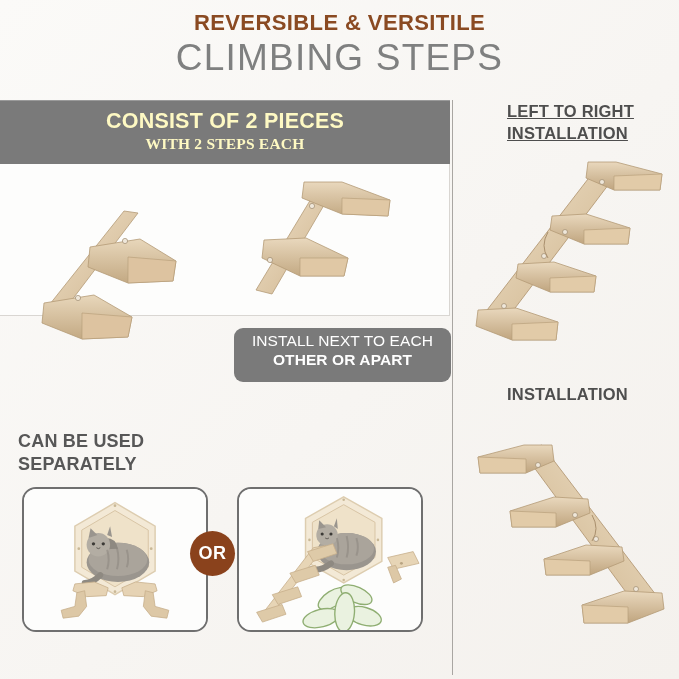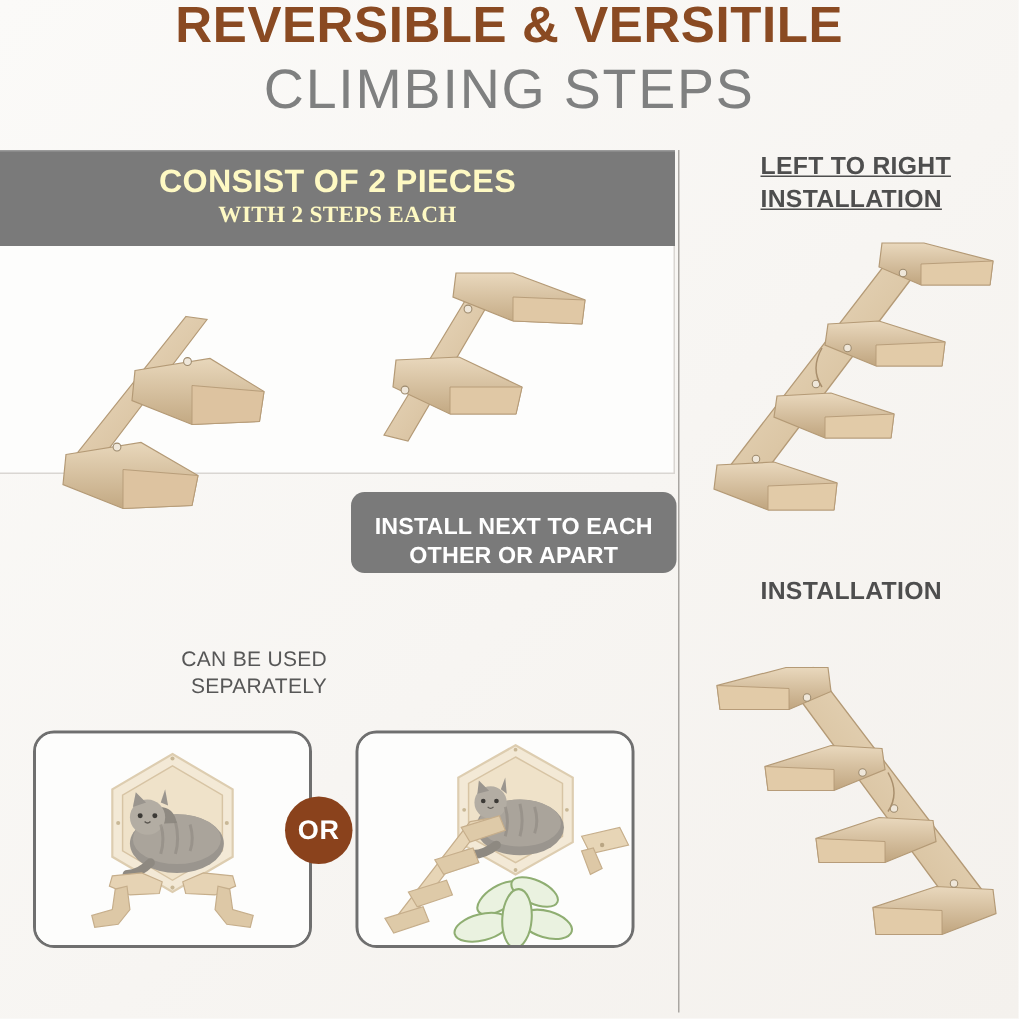--- a/index.html
+++ b/index.html
@@ -26,21 +26,22 @@
   
   .header {
     position: absolute;
     left: 0; top: 0;
     width: 679px;
     height: 98px;
     text-align: center;
   }
   .title-top {
     margin: 0;
-    font-size: 34px;
+    padding-top: 11px;
+    font-size: 22px;
     font-weight: bold;
     letter-spacing: 0.4px;
     color: #8a4a22;
     line-height: 1.05;
   }
   .title-main {
     margin: 0;
     padding-top: 5px;
     font-size: 37px;
     font-weight: 300;
@@ -112,23 +113,23 @@
     width: 217px;
     height: 54px;
     background: #7a7a7a;
     border-radius: 9px;
     color: #fff;
     text-align: center;
     box-sizing: border-box;
   }
   .pill-line1 {
     margin: 0;
-    padding-top: 15px;
+    padding-top: 4px;
     font-size: 15.5px;
-    font-weight: bold;
+    font-weight: normal;
     line-height: 1.2;
     letter-spacing: 0.1px;
   }
   .pill-line2 {
     margin: 0;
     font-size: 15.5px;
     font-weight: bold;
     line-height: 1.2;
     letter-spacing: 0.1px;
   }
@@ -142,24 +143,24 @@
     line-height: 1.35;
     letter-spacing: 0.2px;
   }
   #label-ltr { left: 507px; top: 100px; text-decoration: underline; }
   #label-rtl { left: 507px; top: 383px; }
 
   
   .sub-head {
     position: absolute;
     color: #575757;
-    font-size: 14px;
-    font-weight: 400;
+    font-size: 18px;
+    font-weight: 700;
     line-height: 1.3;
-    text-align: right;
+    text-align: left;
     letter-spacing: 0.2px;
   }
   #head-separately { left: 18px; top: 430px; width: 200px; }
   #head-longstairs { left: 228px; top: 430px; width: 200px; }
 
   
   .photo-box {
     position: absolute;
     border: 2px solid #6f6f6f;
     border-radius: 14px;

